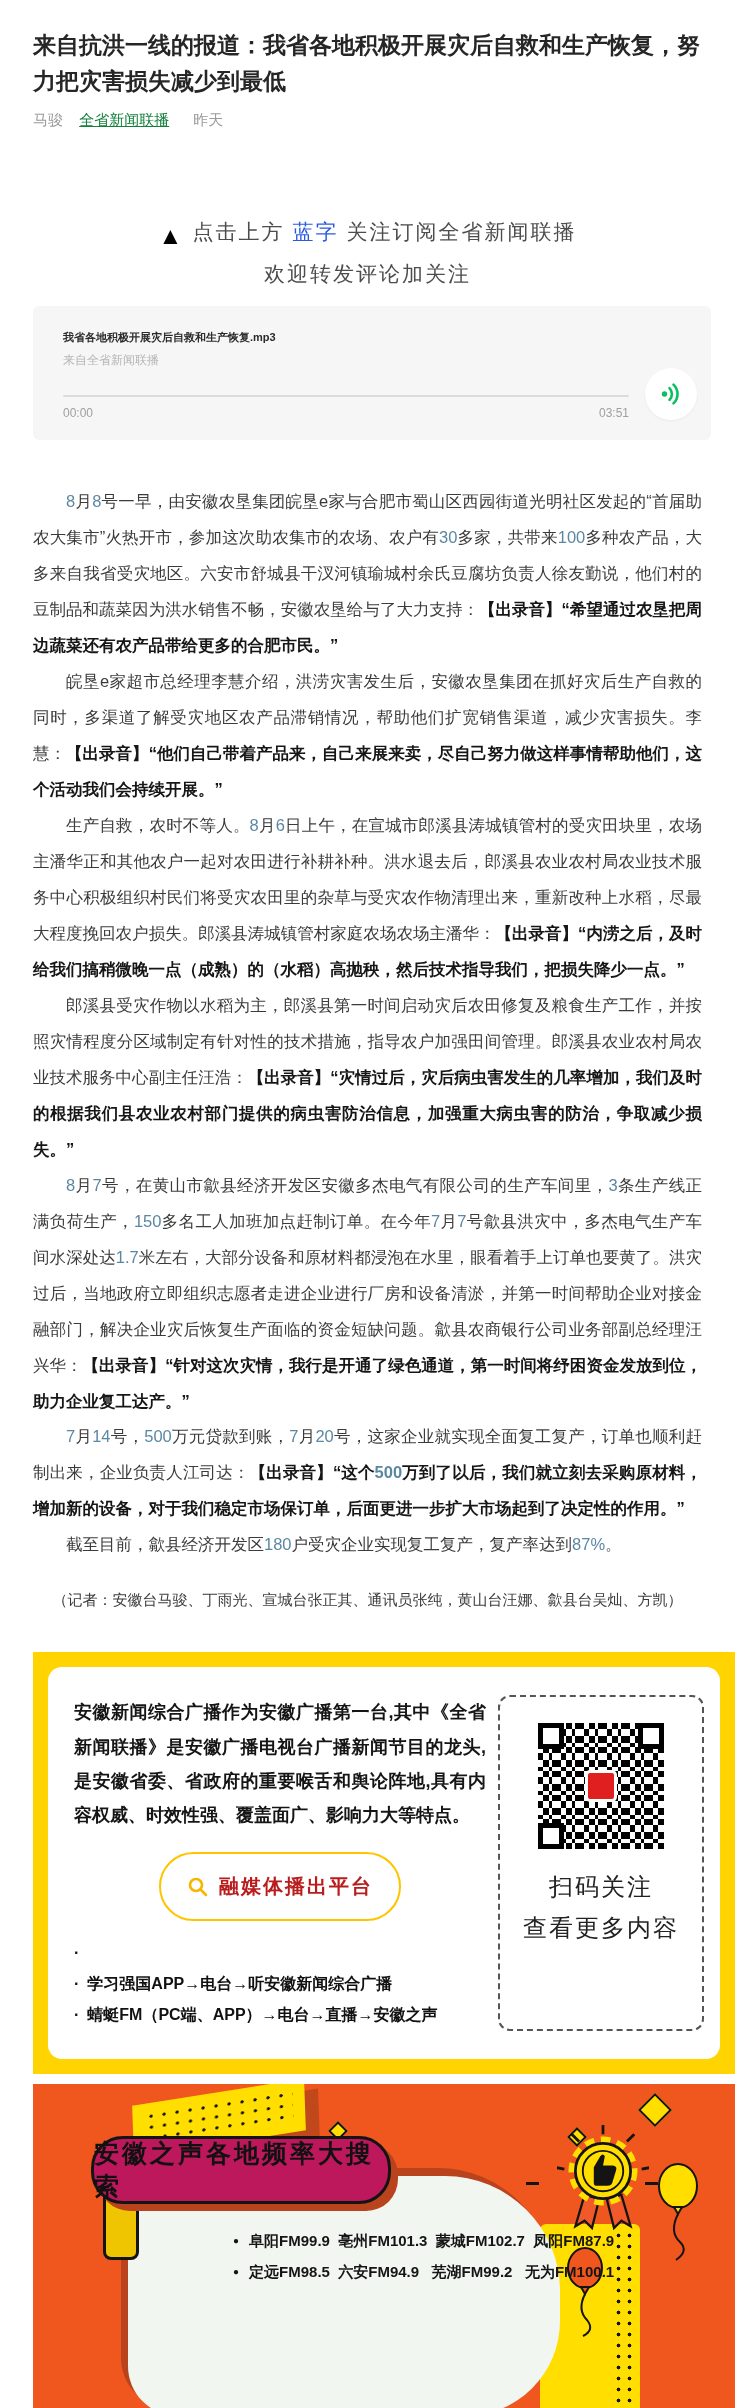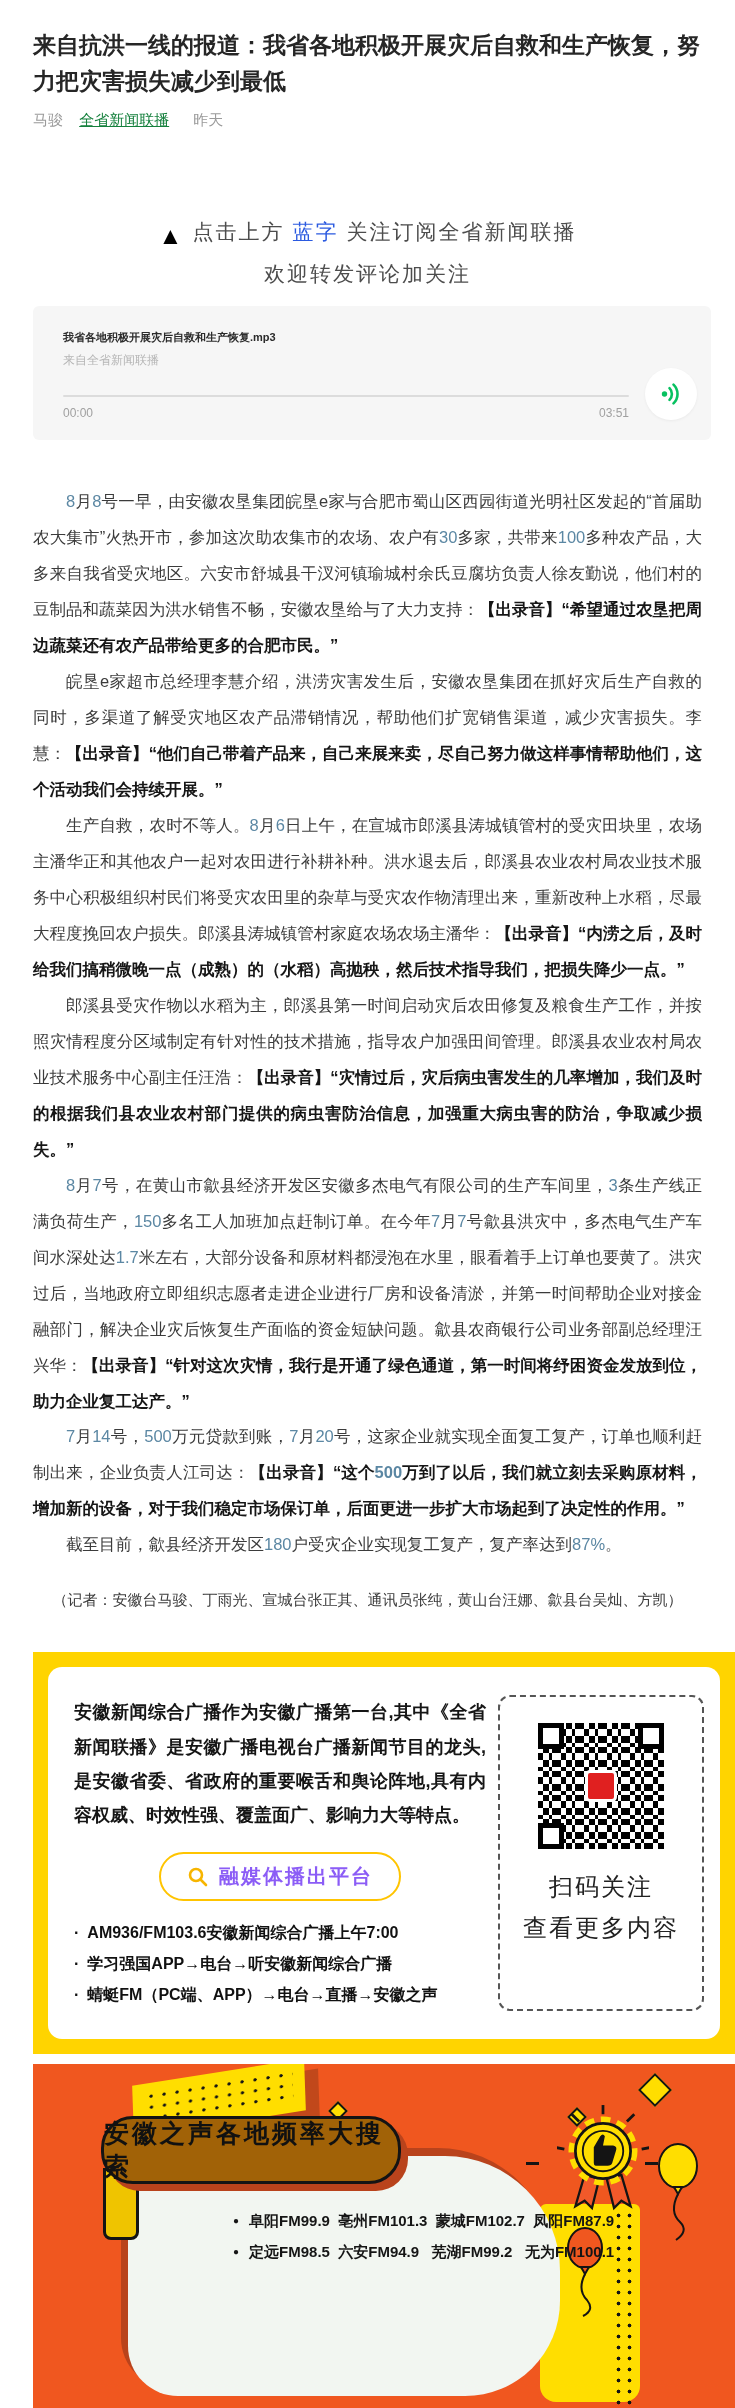--- a/index.html
+++ b/index.html
@@ -33,21 +33,21 @@
   .audio-btn{width:52px;height:52px;border-radius:50%;background:#fff;display:flex;align-items:center;
              justify-content:center;margin-bottom:0;box-shadow:0 1px 3px rgba(0,0,0,.05);cursor:pointer;flex:0 0 52px;}
   .reporters{text-align:center;font-size:15px;color:#3b3b3b;margin:28px 33px 0;}
   
   .promo{margin:42px 0 0 33px;background:#FFD400;padding:15px;}
   .promo-inner{background:#fff;border-radius:14px;display:flex;padding:28px 16px 28px 26px;gap:12px;}
   .promo-left{flex:1;}
   .promo-desc{font-size:18px;font-weight:700;color:#151515;line-height:1.9;text-align:justify;margin:0;}
   .badge-row{display:flex;justify-content:center;margin:20px 0 16px;}
   .badge-pill{display:inline-flex;align-items:center;gap:10px;border:2px solid #FFC400;border-radius:999px;
-              padding:9px 26px;font-size:20px;font-weight:700;color:#8b5cf6;letter-spacing:2px;}
+              padding:19px 26px;font-size:20px;font-weight:700;color:#b91c1c;letter-spacing:2px;}
   .channels{margin:0;padding:0;list-style:none;font-size:16px;font-weight:700;color:#111;}
   .channels li{display:flex;gap:8px;line-height:1.95;align-items:baseline;}
   .qr-box{width:186px;flex:0 0 186px;border:2px dashed #555;border-radius:12px;display:flex;flex-direction:column;
           align-items:center;padding:26px 8px;align-self:stretch;}
   .qr{position:relative;width:126px;height:126px;background:#fff;
       background-image:repeating-linear-gradient(90deg,#000 0 5px,#fff 5px 11px,#000 11px 14px,#fff 14px 23px),
                        repeating-linear-gradient(0deg,#000 0 6px,#fff 6px 10px,#000 10px 17px,#fff 17px 24px);
       background-blend-mode:difference;}
   .qr .eye{position:absolute;width:26px;height:26px;border:5px solid #000;background:#fff;box-sizing:border-box;}
   .qr .eye.tl{top:0;left:0;} .qr .eye.tr{top:0;right:0;} .qr .eye.bl{bottom:0;left:0;}
@@ -56,21 +56,21 @@
   .qr-cap{margin-top:18px;font-size:24px;color:#222;letter-spacing:2px;line-height:1.7;text-align:center;}
   
   .poster{position:relative;margin-left:33px;margin-top:10px;width:702px;height:353px;
           background:#F0571F;overflow:hidden;}
   .flag{position:absolute;left:100px;top:8px;width:172px;height:52px;background:#FFDE00;
         transform:skewY(-7deg) rotate(-2deg);z-index:2;}
   .flag::before{content:"";position:absolute;inset:8px 12px;
         background-image:radial-gradient(#151515 1.6px,transparent 1.9px);background-size:13px 11px;}
   .flag-sh{position:absolute;left:114px;top:18px;width:172px;height:52px;background:#C1481B;
         transform:skewY(-7deg) rotate(-2deg);z-index:1;}
-  .banner{position:absolute;left:68px;top:52px;width:294px;height:62px;background:#a16207;border:3px solid #141414;
+  .banner{position:absolute;left:58px;top:52px;width:294px;height:62px;background:#be185d;border:3px solid #141414;
           border-radius:32px;z-index:5;display:flex;align-items:center;justify-content:center;
           font-size:25px;font-weight:900;color:#111;letter-spacing:3px;box-shadow:7px 7px 0 #B9431C;}
   .banner-tail{position:absolute;left:70px;top:104px;width:30px;height:66px;background:#EFC400;
           border:3px solid #141414;border-radius:0 0 8px 8px;z-index:4;}
   .bubble{position:absolute;left:95px;top:92px;width:432px;height:240px;background:#F2F6F1;
           border-radius:50px 115px 95px 50px;box-shadow:-7px -8px 0 #B9431C;z-index:3;}
   .freq-list{position:absolute;left:200px;top:148px;display:flex;flex-direction:column;gap:12px;z-index:6;}
   .freq{display:flex;align-items:center;gap:10px;font-weight:700;color:#151515;font-size:15px;white-space:pre;}
   .fdot{font-size:10px;line-height:1;}
   .strip{position:absolute;left:507px;top:140px;width:100px;height:198px;background:#FFDE00;
@@ -148,21 +148,20 @@
                 <circle cx="9" cy="9" r="6" fill="none" stroke="#F7B500" stroke-width="2.6"></circle>
                 <line x1="13.5" y1="13.5" x2="19" y2="19" stroke="#F7B500" stroke-width="2.6" stroke-linecap="round"></line>
               </svg>
             </span>
             <span>融媒体播出平台</span>
           </span>
         </div>
         <ul class="channels">
           <li>
             <span>·</span>
-            <span>AM936/FM103.6安徽新闻综合广播上午7:00</span>
             </li>
           <li>
             <span>·</span>
             <span>学习强国APP→电台→听安徽新闻综合广播</span>
             </li>
           <li>
             <span>·</span>
             <span>蜻蜓FM（PC端、APP）→电台→直播→安徽之声</span>
             </li>
         </ul>

